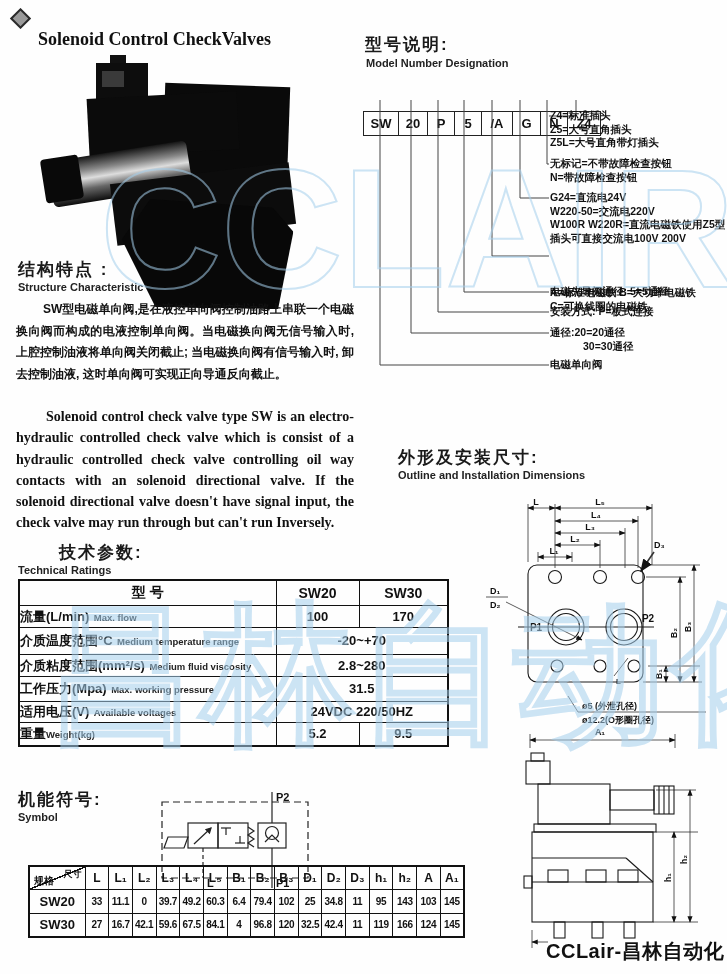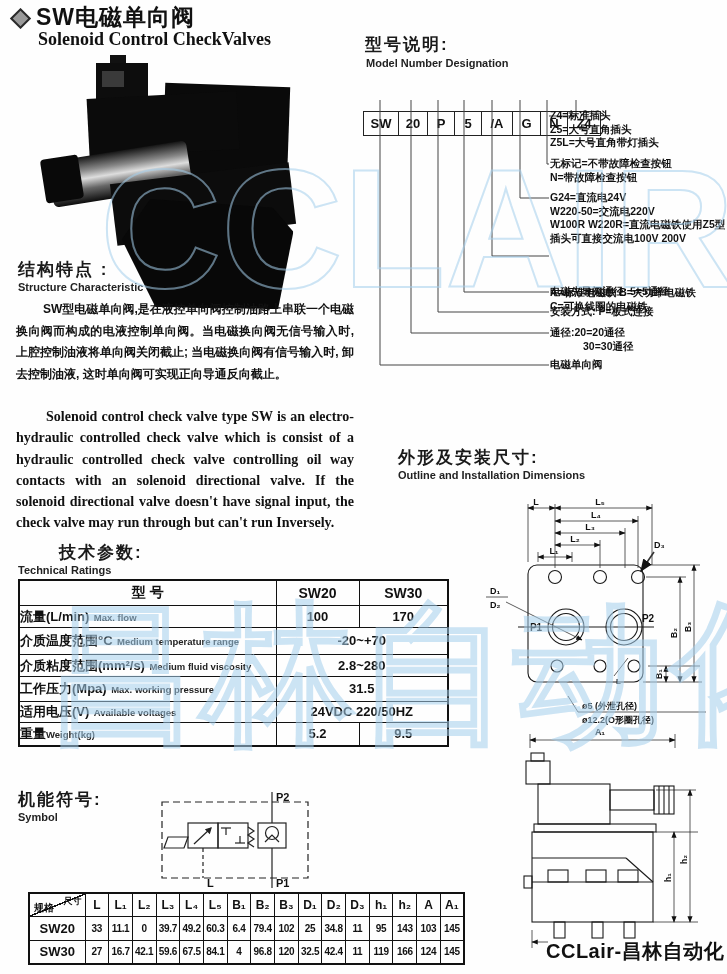--- a/index.html
+++ b/index.html
@@ -53,21 +53,20 @@
 </style>
 </head>
 <body>
 
 <div id="page">
 
   <div class="wm" style="left:100px;top:145px;font-size:168px;">CCLAIR</div>
   <div class="wm" style="left:46px;top:598px;font-size:152px;letter-spacing:4px;">昌林自动化</div>
 
   <div class="abs diamond" style="left:13px;top:11px;"></div>
-  <div class="abs title-cn" style="left:36px;top:2px;">SW电磁单向阀</div>
   <div class="abs title-en" style="left:38px;top:29px;">Solenoid Control CheckValves</div>
 
   <div class="abs" style="left:58px;top:55px;width:250px;height:205px;">
     <div class="shape" style="left:52px;top:0;width:16px;height:10px;background:#111;"></div>
     <div class="shape" style="left:38px;top:8px;width:52px;height:38px;background:#0d0d0d;"></div>
     <div class="shape" style="left:44px;top:16px;width:22px;height:16px;background:#3a3a3a;"></div>
     <div class="shape" style="left:105px;top:30px;width:125px;height:130px;background:#0a0a0a;transform:rotate(2deg);"></div>
     <div class="shape" style="left:30px;top:40px;width:150px;height:58px;background:#0b0b0b;transform:rotate(-3deg);"></div>
     <div class="shape" style="left:-8px;top:96px;width:140px;height:46px;border-radius:5px;transform:rotate(-9deg);background:linear-gradient(#161616,#888 30%,#ddd 48%,#666 70%,#0d0d0d);"></div>
     <div class="shape" style="left:-15px;top:102px;width:38px;height:44px;background:#090909;border-radius:4px;transform:rotate(-9deg);"></div>
@@ -328,21 +327,21 @@
     <text x="213" y="142" font-size="8.5" font-weight="bold" transform="rotate(-90 213 142)">B₃</text>
     <text x="104" y="219" font-size="9" font-weight="bold">ø5  (外泄孔径)</text>
     <text x="104" y="233" font-size="9" font-weight="bold">ø12.2(O形圈孔径)</text>
     <text x="122" y="245" font-size="9" font-weight="bold" text-anchor="middle">A₁</text>
     <text x="193" y="392" font-size="8.5" font-weight="bold" transform="rotate(-90 193 392)">h₁</text>
     <text x="209" y="374" font-size="8.5" font-weight="bold" transform="rotate(-90 209 374)">h₂</text>
   </svg>
 
   <div class="abs footer-brand" style="left:546px;top:938px;">CCLair-昌林自动化</div>
 
-  <table class="abs dim" style="left:28px;top:892px;">
+  <table class="abs dim" style="left:28px;top:865px;">
     <colgroup>
         <col style="width:56px">
         <col span="16">
       </colgroup>
     <tbody>
         <tr style="height:23px;">
       <td class="corner">
         <span class="c-top">尺寸</span>
         <span class="c-bot">规格</span>
       </td>

